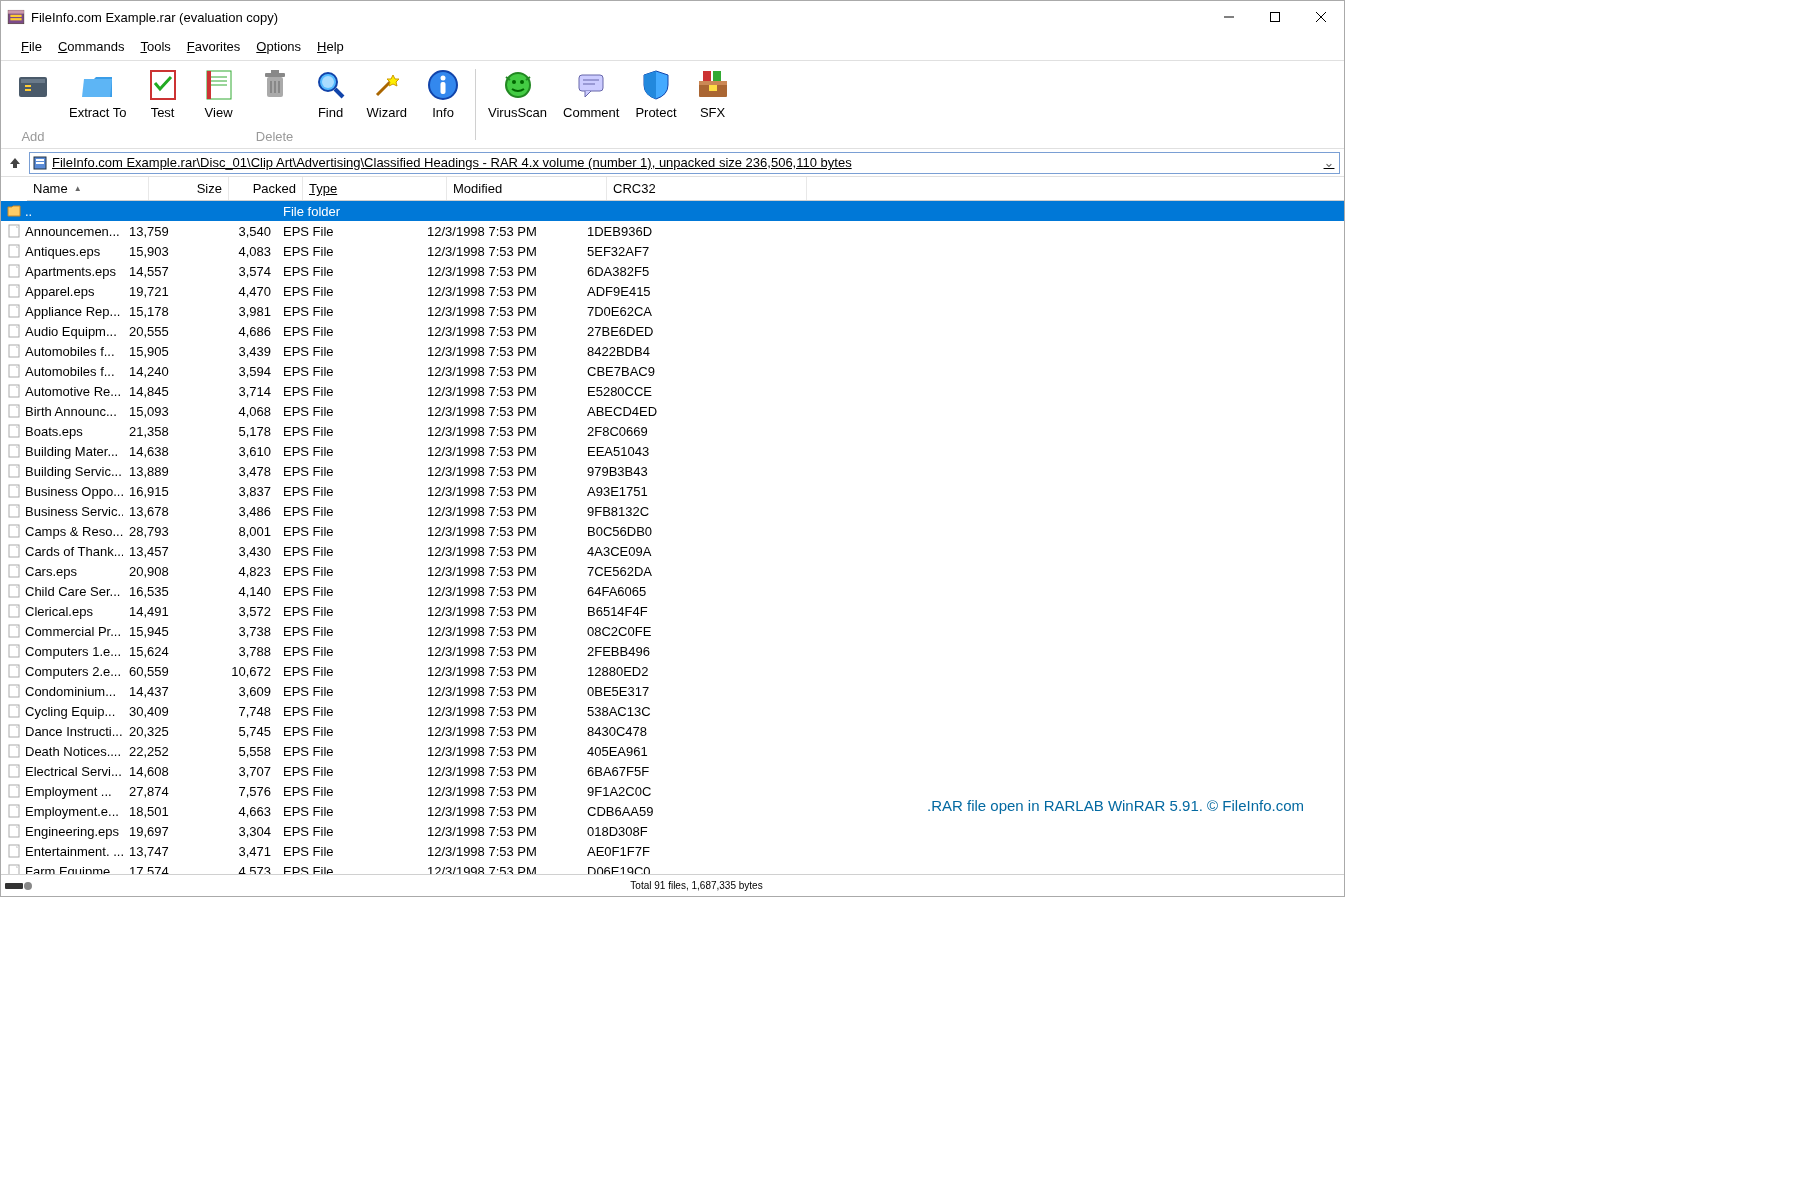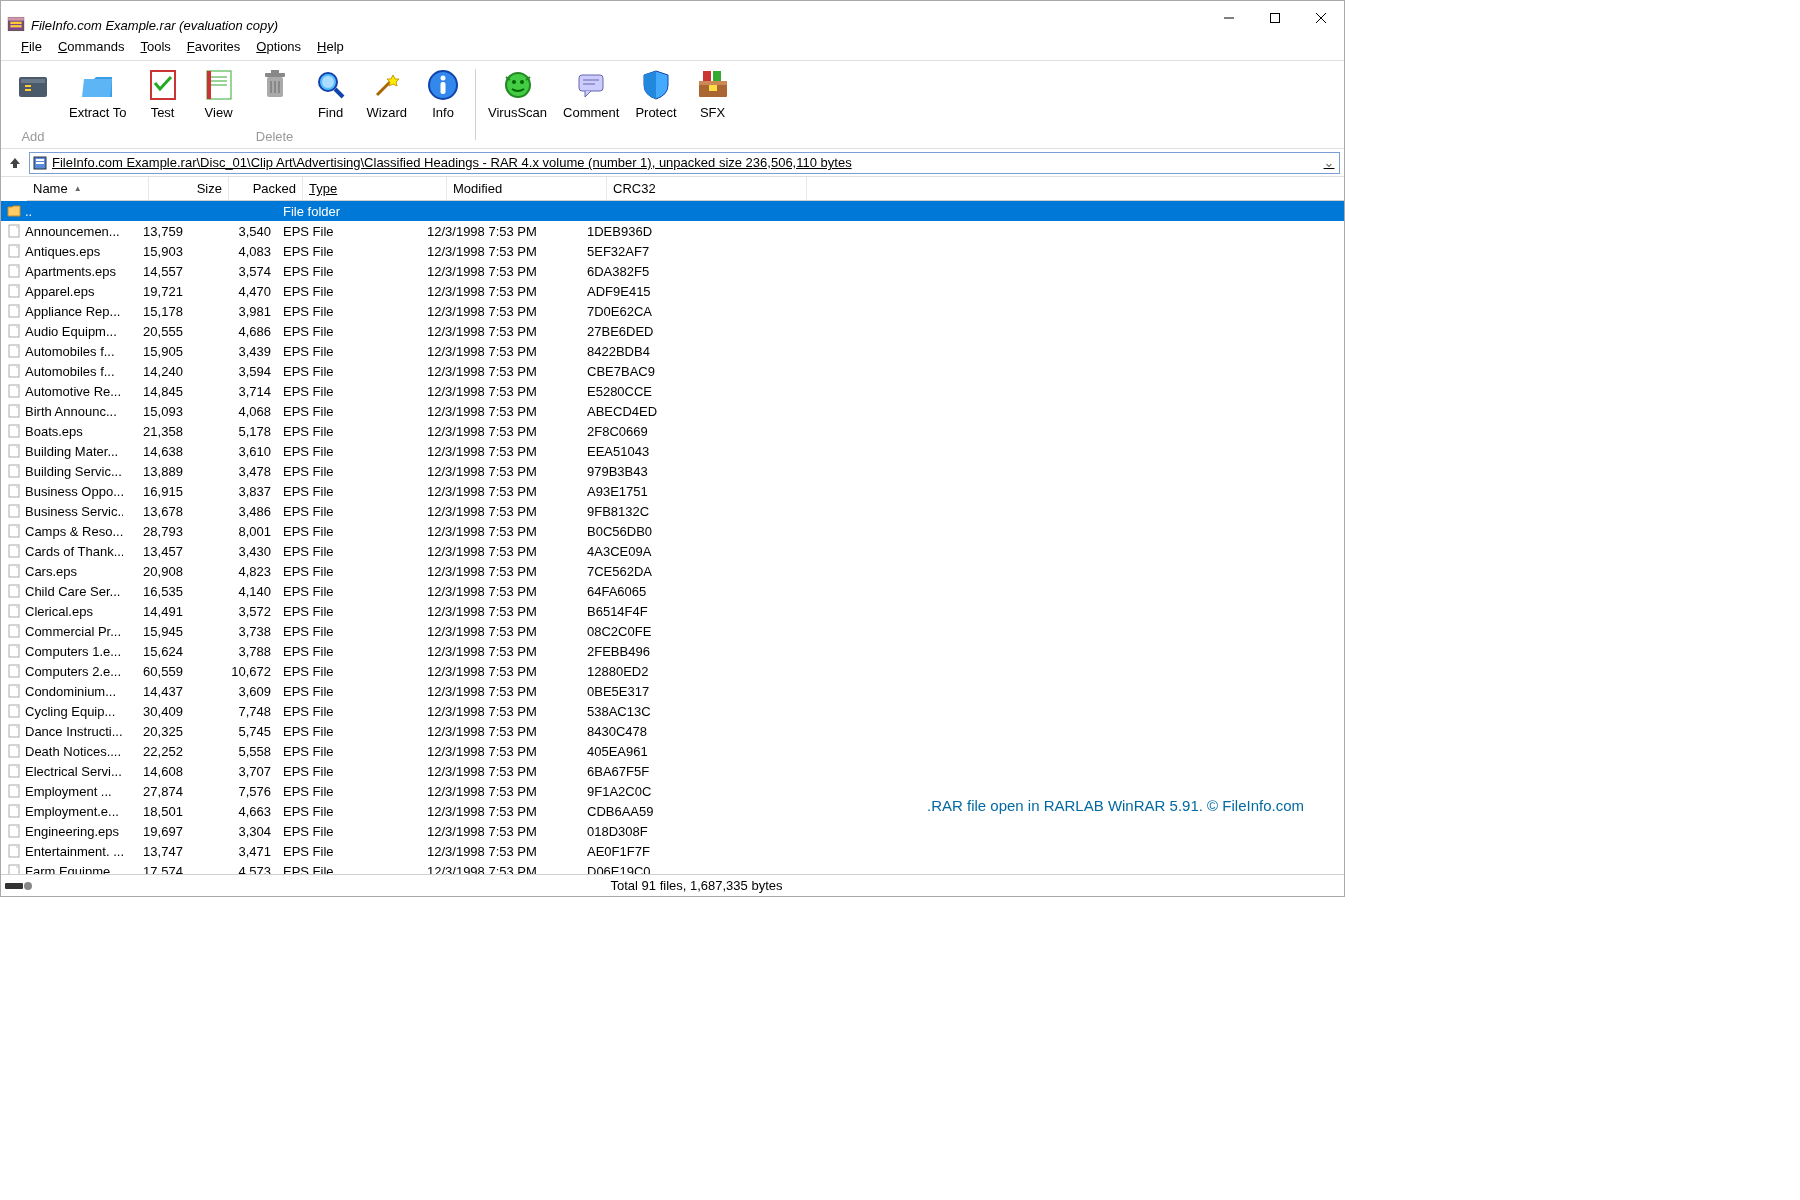--- a/index.html
+++ b/index.html
@@ -1,18 +1,18 @@
 <!DOCTYPE html>
 <html><head>
 <meta charset="utf-8">
 <style>
 * { box-sizing: border-box; margin: 0; padding: 0; }
 body { font-family: "Segoe UI", Tahoma, sans-serif; font-size: 13px; background: #fff; color: #000; width: 1800px; height: 1200px; overflow: hidden; position: relative; }
 .window { width: 1345px; height: 897px; border: 1px solid #aaa; background: #fff; display: flex; flex-direction: column; }
-.titlebar { height: 32px; display: flex; align-items: flex-end; padding: 0 0 0 6px; background: #fff; font-style: italic; }
+.titlebar { height: 32px; display: flex; align-items: center; padding: 0 0 0 6px; background: #fff; }
 .titlebar-icon { width: 18px; height: 18px; margin-right: 6px; }
 .titlebar-text { flex: 1; font-size: 13px; }
 .titlebar-controls { display: flex; }
 .titlebar-btn { width: 46px; height: 30px; display: flex; align-items: center; justify-content: center; cursor: pointer; }
 .menubar { display: flex; padding: 2px 12px; border-bottom: 1px solid #e0e0e0; }
 .menu-item { padding: 4px 8px; cursor: pointer; }
 .menu-item .ul { text-decoration: underline; }
 .toolbar { display: flex; padding: 2px 4px; gap: 0; border-bottom: 1px solid #e0e0e0; }
 .tool-btn { display: flex; flex-direction: column; align-items: center; padding: 4px 8px 2px 8px; min-width: 56px; cursor: pointer; }
 .tool-btn.disabled { color: #999; gap: 24px; }
@@ -33,27 +33,27 @@
 .col-h.type { width: 144px; text-decoration: underline; }
 .col-h.modified { width: 160px; }
 .col-h.crc { width: 200px; }
 .sort-ind { font-size: 8px; margin-left: 6px; color: #666; }
 .list-body { flex: 1; overflow-y: scroll; overflow-x: hidden; }
 .row { display: flex; height: 20px; align-items: center; font-size: 13px; white-space: nowrap; }
 .row.selected { background: #0078d7; color: #fff; }
 .row.selected .cell { color: #fff; }
 .cell { padding: 0 6px; overflow: hidden; text-overflow: ellipsis; }
 .cell.name { width: 122px; display: flex; align-items: center; }
-.cell.size { width: 80px; text-align: center; }
+.cell.size { width: 80px; text-align: left; }
 .cell.packed { width: 74px; text-align: right; }
 .cell.type { width: 144px; }
 .cell.modified { width: 160px; }
 .cell.crc { width: 200px; }
 .fíc { width: 14px; height: 14px; margin-right: 4px; flex-shrink: 0; }
-.statusbar { height: 22px; border-top: 1px solid #d0d0d0; display: flex; align-items: center; font-size: 13px; }
+.statusbar { height: 22px; border-top: 1px solid #d0d0d0; display: flex; align-items: center; font-size: 10px; }
 .status-left { width: 48px; display: flex; align-items: center; padding-left: 4px; }
 .status-center { flex: 1; text-align: center; }
 .watermark { position: absolute; right: 40px; bottom: 60px; color: #0369a1; font-size: 15px; pointer-events: none; }
 .disk-ic { width: 28px; height: 10px; }
 </style>
 </head>
 <body>
 
 <div class="window">
   <div class="titlebar">

